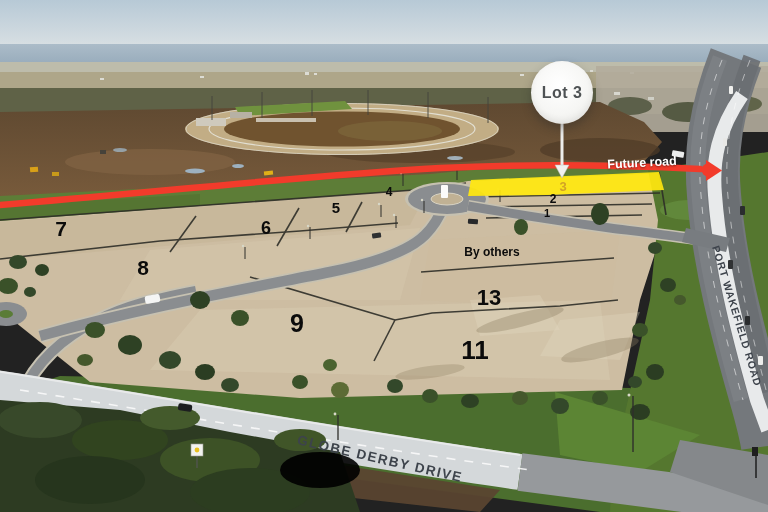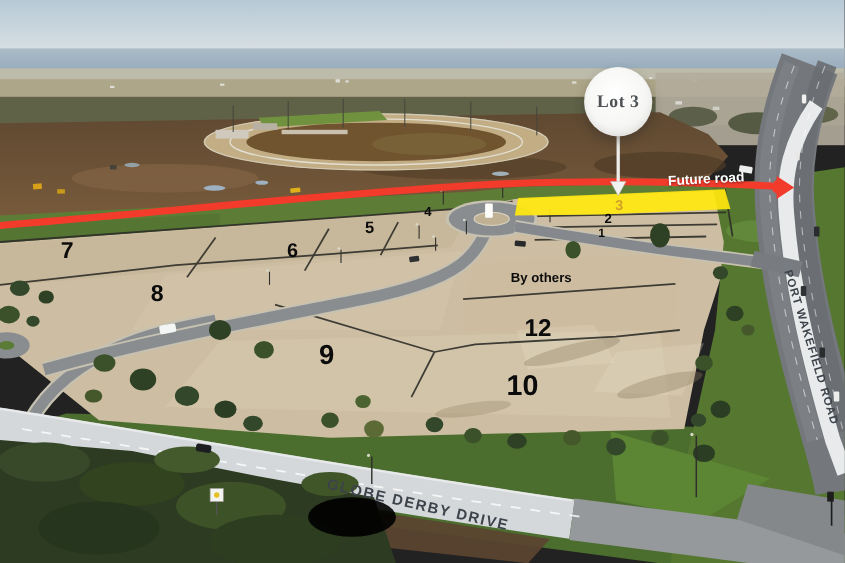--- a/index.html
+++ b/index.html
@@ -10,21 +10,21 @@
        z-index:3;font-family:"Liberation Sans",sans-serif;font-weight:bold;
        color:#0b0b0b;line-height:1;}
   .lbl.white{color:#ffffff;text-shadow:0 1px 2px rgba(0,0,0,.45);}
   .lbl.roadname{color:#3d434b;letter-spacing:1.5px;}
   .lbl.faint{color:#c8922a;opacity:.8;}
   #callout-balloon{position:absolute;left:531px;top:61px;width:62px;height:63px;
        border-radius:50%;z-index:4;display:flex;align-items:center;justify-content:center;
        background:radial-gradient(circle at 45% 38%, #ffffff 0%, #f6f6f4 55%, #e6e6e3 100%);
        box-shadow:0 5px 10px rgba(40,40,40,.35), inset 0 -3px 6px rgba(0,0,0,.06);
        cursor:pointer;}
-  #callout-balloon span{font-family:Liberation Serif, serif;
+  #callout-balloon span{font-family:Liberation Sans, sans-serif;
        font-weight:bold;font-size:16px;color:#4e5254;letter-spacing:.5px;}
 </style>
 </head>
 <body>
 
 <div id="stage">
 
 <svg id="scene" width="768" height="512" viewBox="0 0 768 512">
   <defs>
     <linearGradient id="skyG" x1="0" y1="0" x2="0" y2="1">
@@ -290,22 +290,22 @@
 <div class="lbl white" style="left:642px;top:163px;font-size:12.5px;transform:translate(-50%,-50%) rotate(-3deg);">Future road</div>
 
 <div class="lbl" style="left:61px;top:228px;font-size:21px;">7</div>
 <div class="lbl" style="left:143px;top:267px;font-size:21px;">8</div>
 <div class="lbl" style="left:266px;top:228px;font-size:18px;">6</div>
 <div class="lbl" style="left:336px;top:207px;font-size:15px;">5</div>
 <div class="lbl" style="left:389px;top:192px;font-size:12px;">4</div>
 <div class="lbl" style="left:553px;top:199px;font-size:12px;">2</div>
 <div class="lbl" style="left:547px;top:213px;font-size:11px;">1</div>
 <div class="lbl" style="left:297px;top:323px;font-size:25px;">9</div>
-<div class="lbl" style="left:475px;top:350px;font-size:26px;">10</div>
-<div class="lbl" style="left:489px;top:298px;font-size:22px;">12</div>
+<div class="lbl" style="left:475px;top:350px;font-size:26px;">11</div>
+<div class="lbl" style="left:489px;top:298px;font-size:22px;">13</div>
 <div class="lbl faint" style="left:563px;top:186px;font-size:13px;">3</div>
 
 <div class="lbl" style="left:492px;top:252px;font-size:12px;">By others</div>
 
 <div class="lbl roadname" style="left:380px;top:459px;font-size:13.5px;transform:translate(-50%,-50%) rotate(13deg);">GLOBE DERBY DRIVE</div>
 
 <div class="lbl roadname" style="left:737px;top:316px;font-size:10.5px;letter-spacing:1px;transform:translate(-50%,-50%) rotate(73deg);">PORT WAKEFIELD ROAD</div>
 
 </div>
 

